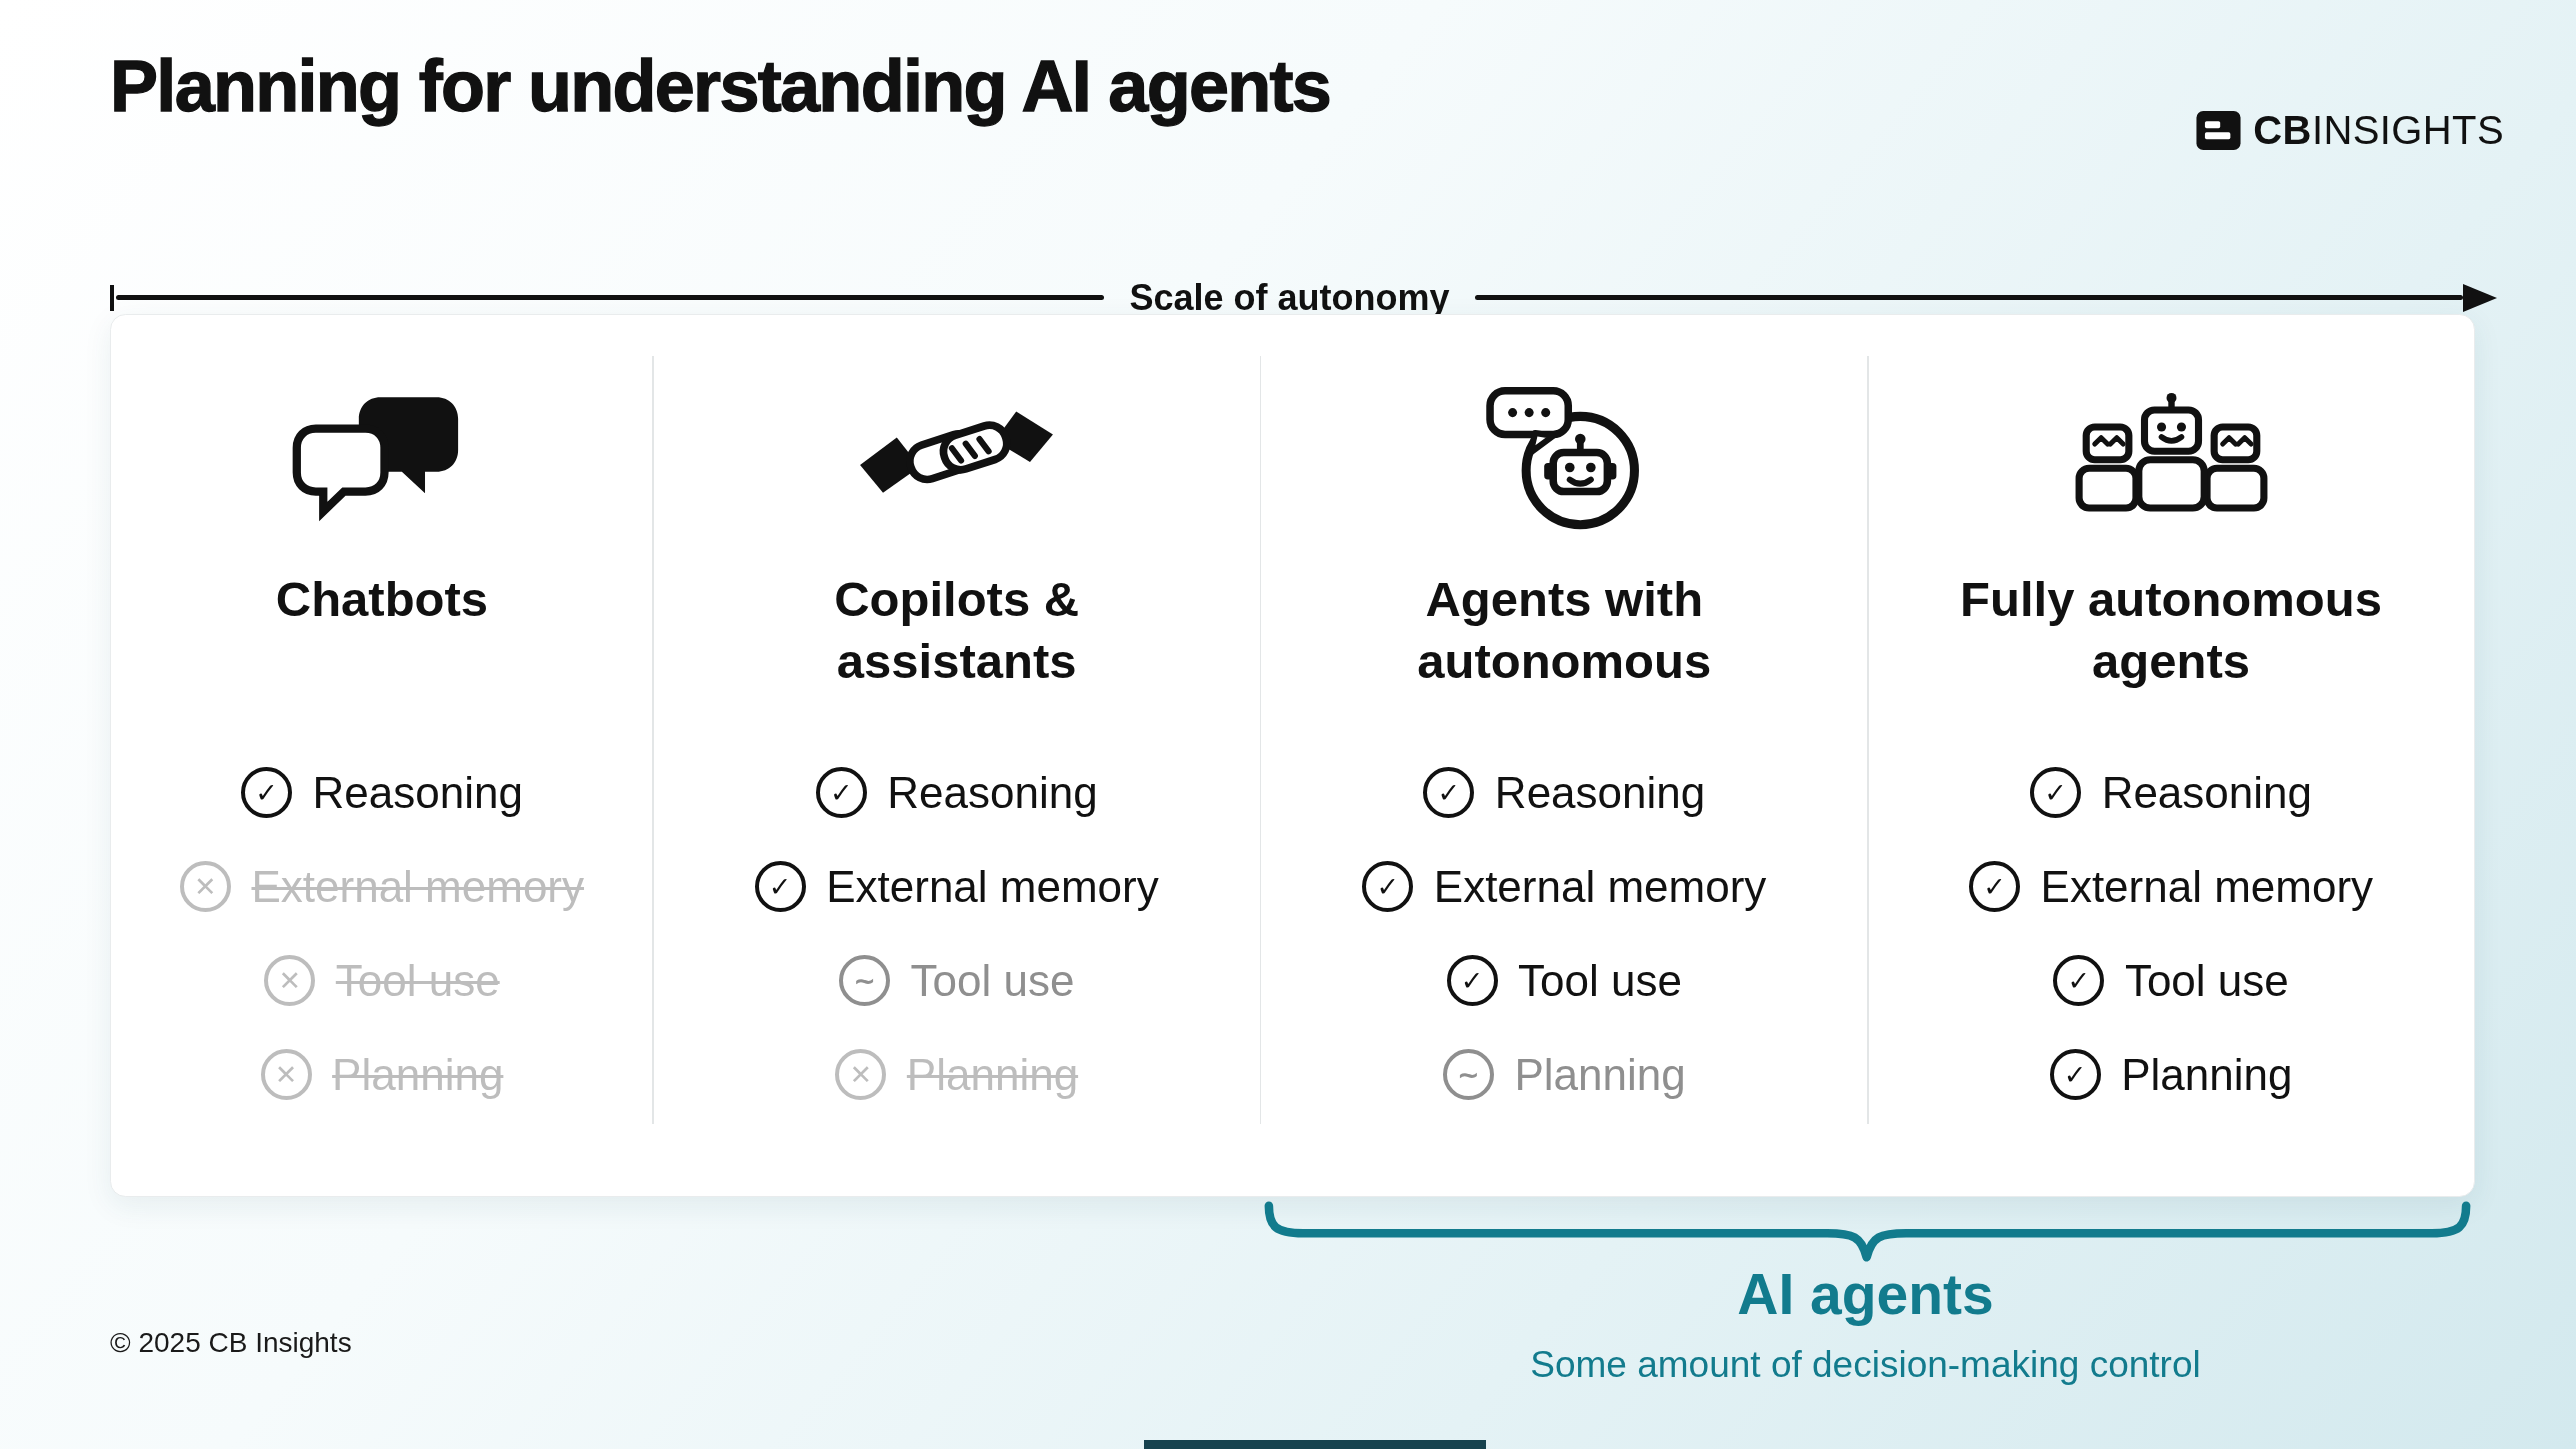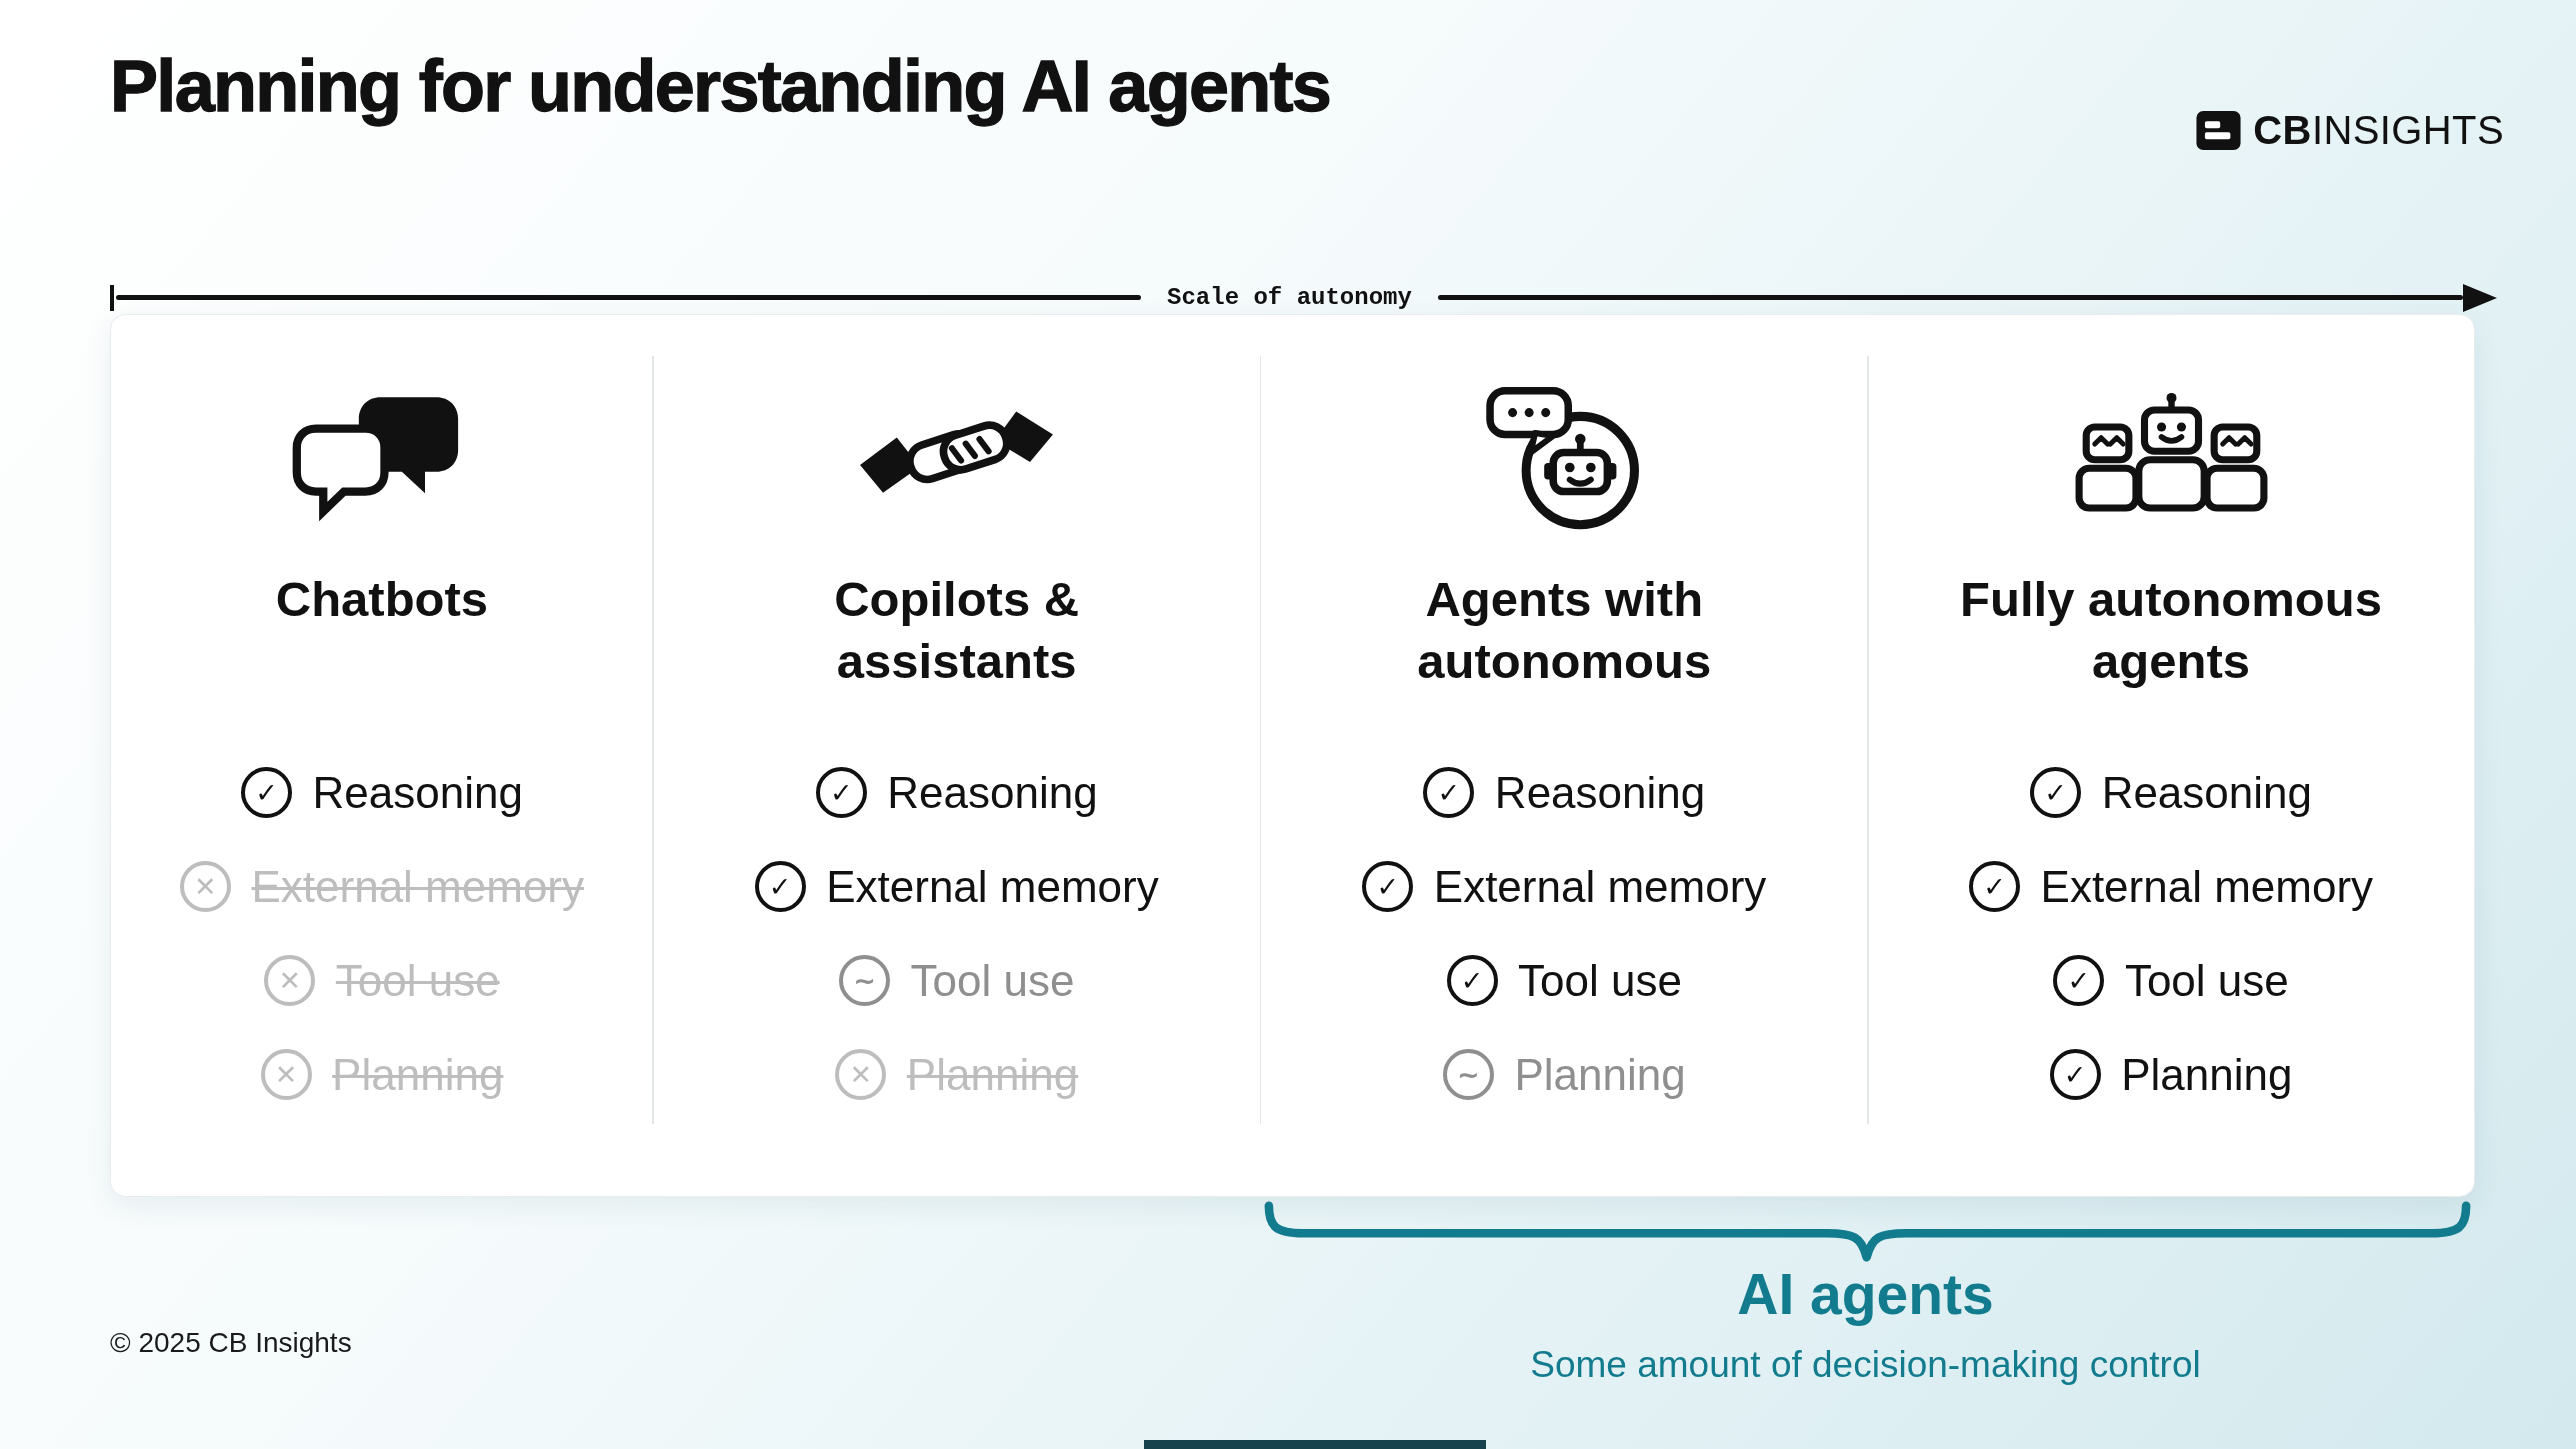--- a/index.html
+++ b/index.html
@@ -28,21 +28,21 @@
   .logo-text b{font-weight:bold;}
   .logo-text span{font-weight:normal;}
 
   
   .axis{
     position:absolute;left:110px;right:79px;top:276px;height:43px;
     display:flex;align-items:center;gap:20.6px;
   }
   .axis-tick{width:4.3px;height:26px;background:#111;margin-right:-19px;}
   .axis-line{flex:1;height:5.2px;background:#111;border-radius:2.6px;}
-  .axis-label{font-size:24px;font-weight:bold;white-space:nowrap;padding:0 5.2px;font-family:Liberation Mono, monospace;}
+  .axis-label{font-size:36px;font-weight:bold;white-space:nowrap;padding:0 5.2px;}
   .axis-arrow{
     width:0;height:0;margin-left:-20.6px;
     border-left:34px solid #111;
     border-top:14.6px solid transparent;
     border-bottom:14.6px solid transparent;
   }
 
   
   .card{
     position:absolute;left:110px;top:314px;width:2363px;height:881px;

